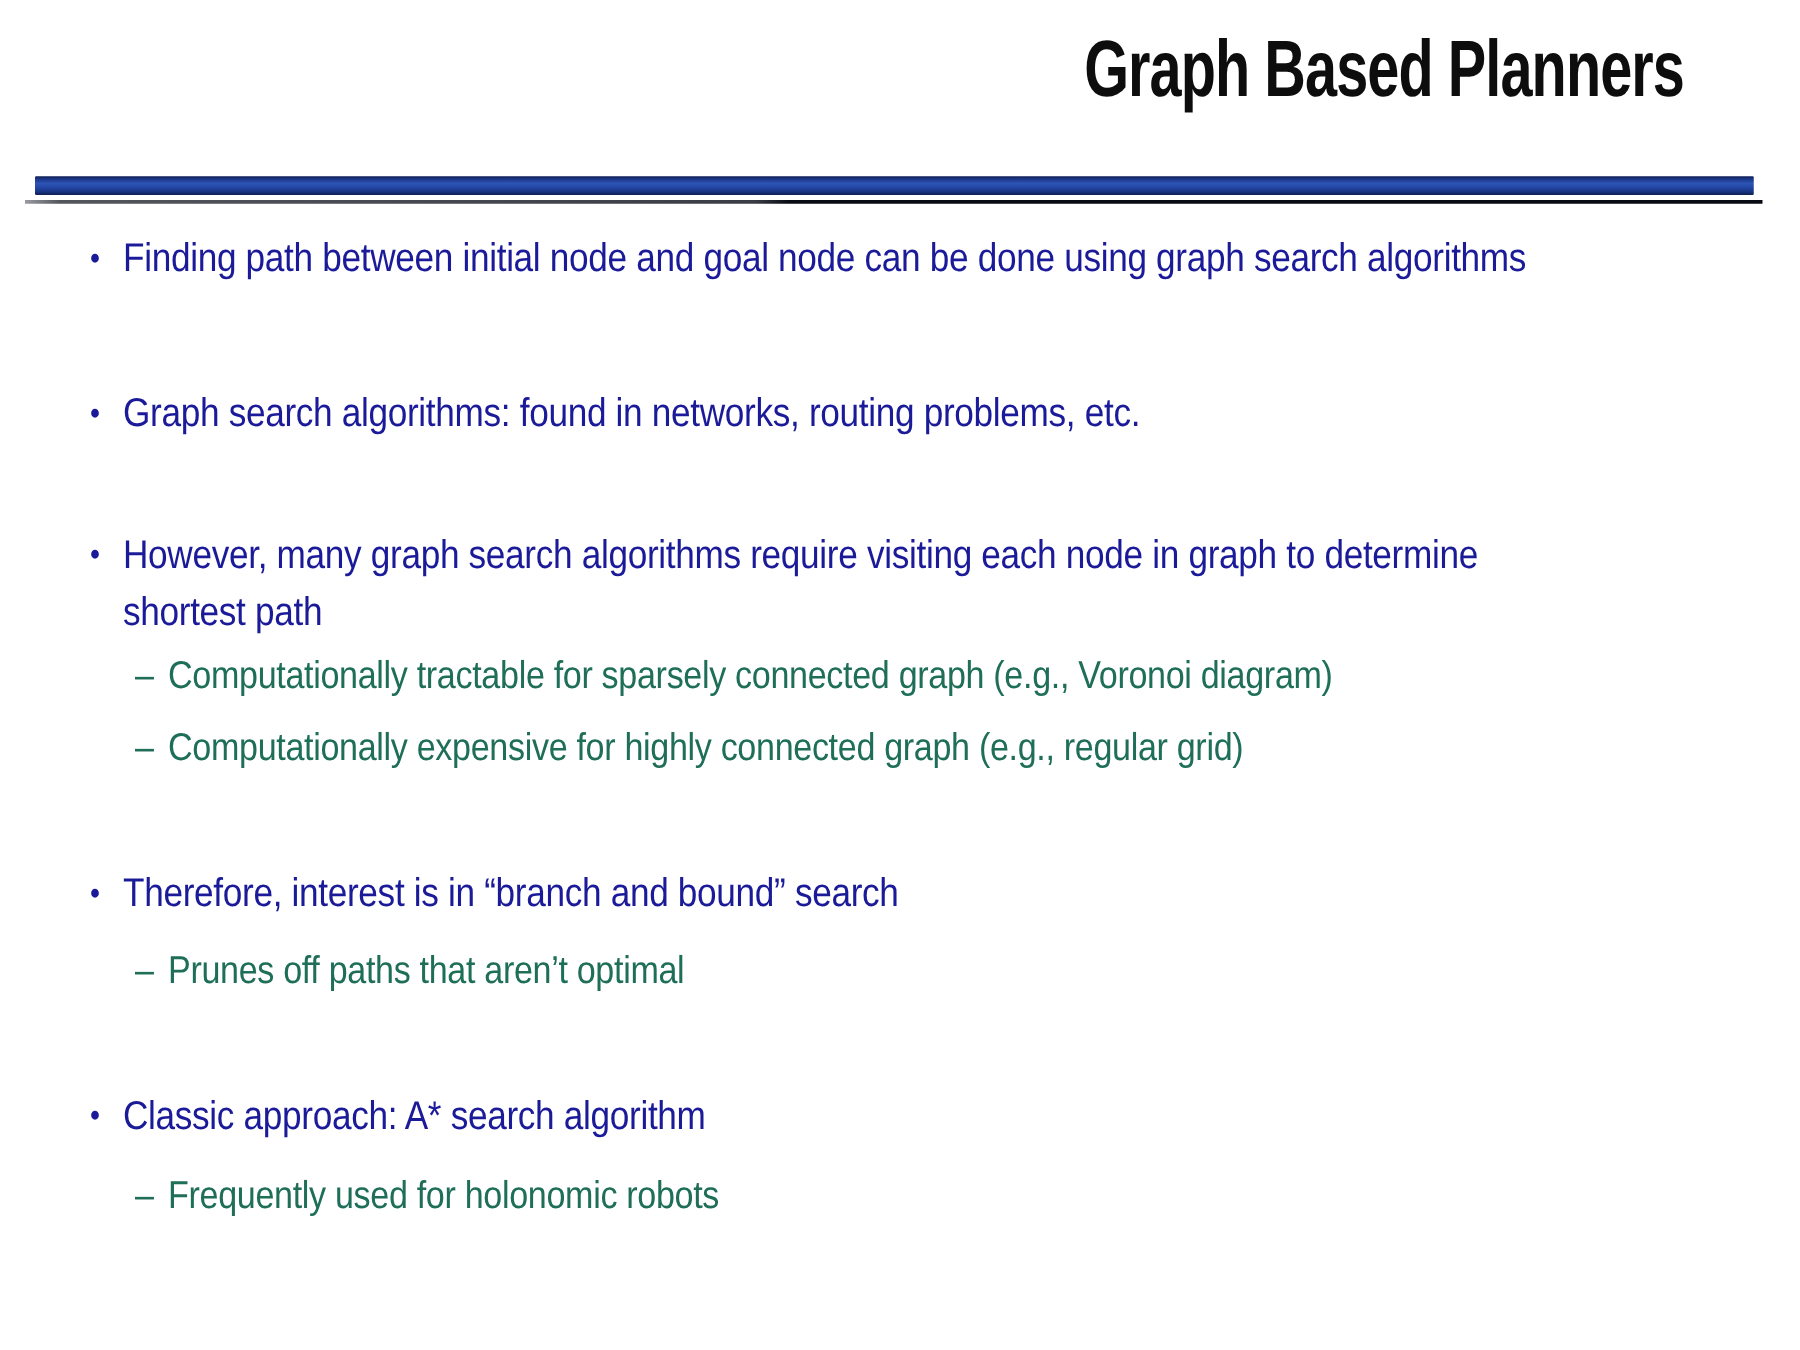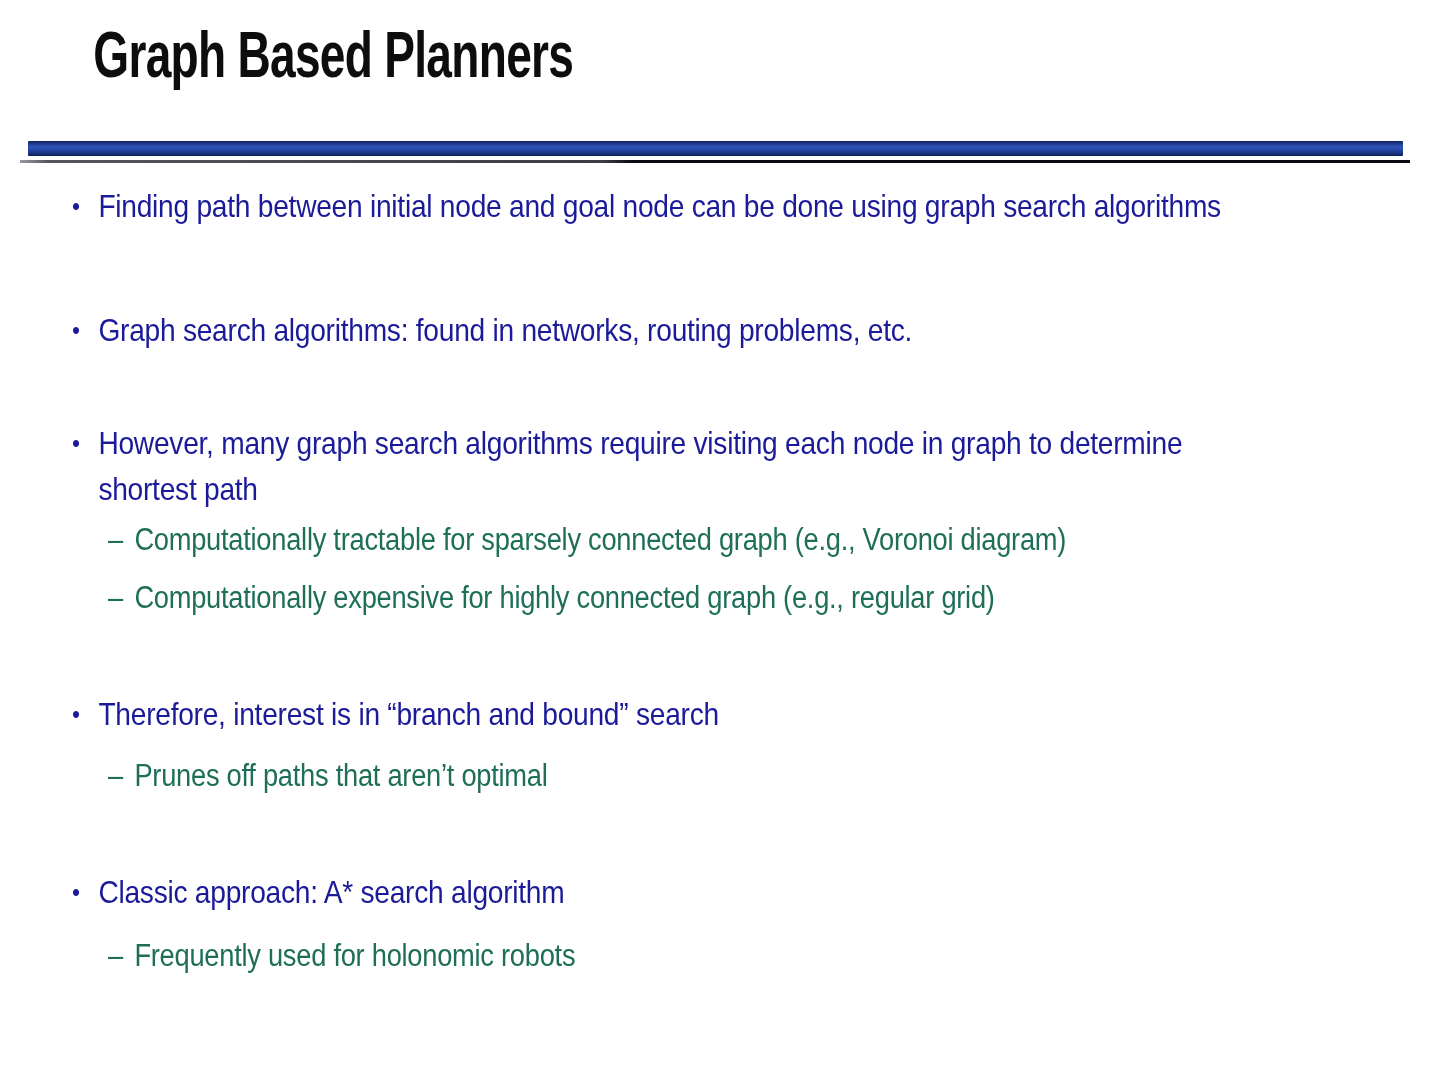--- a/index.html
+++ b/index.html
@@ -15,21 +15,21 @@
     overflow: hidden;
     font-family: "Liberation Sans", "DejaVu Sans", sans-serif;
   }
 
   
   .title-wrap {
     position: absolute;
     top: 22px;
     left: 0;
     width: 100%;
-    text-align: left;
+    text-align: right;
   }
   .title {
     display: inline-block;
     font-size: 64px;
     font-weight: bold;
     color: #0d0d0d;
     letter-spacing: -1px;
     transform: scaleX(0.72);
     transform-origin: 50% 50%;
     white-space: nowrap;

